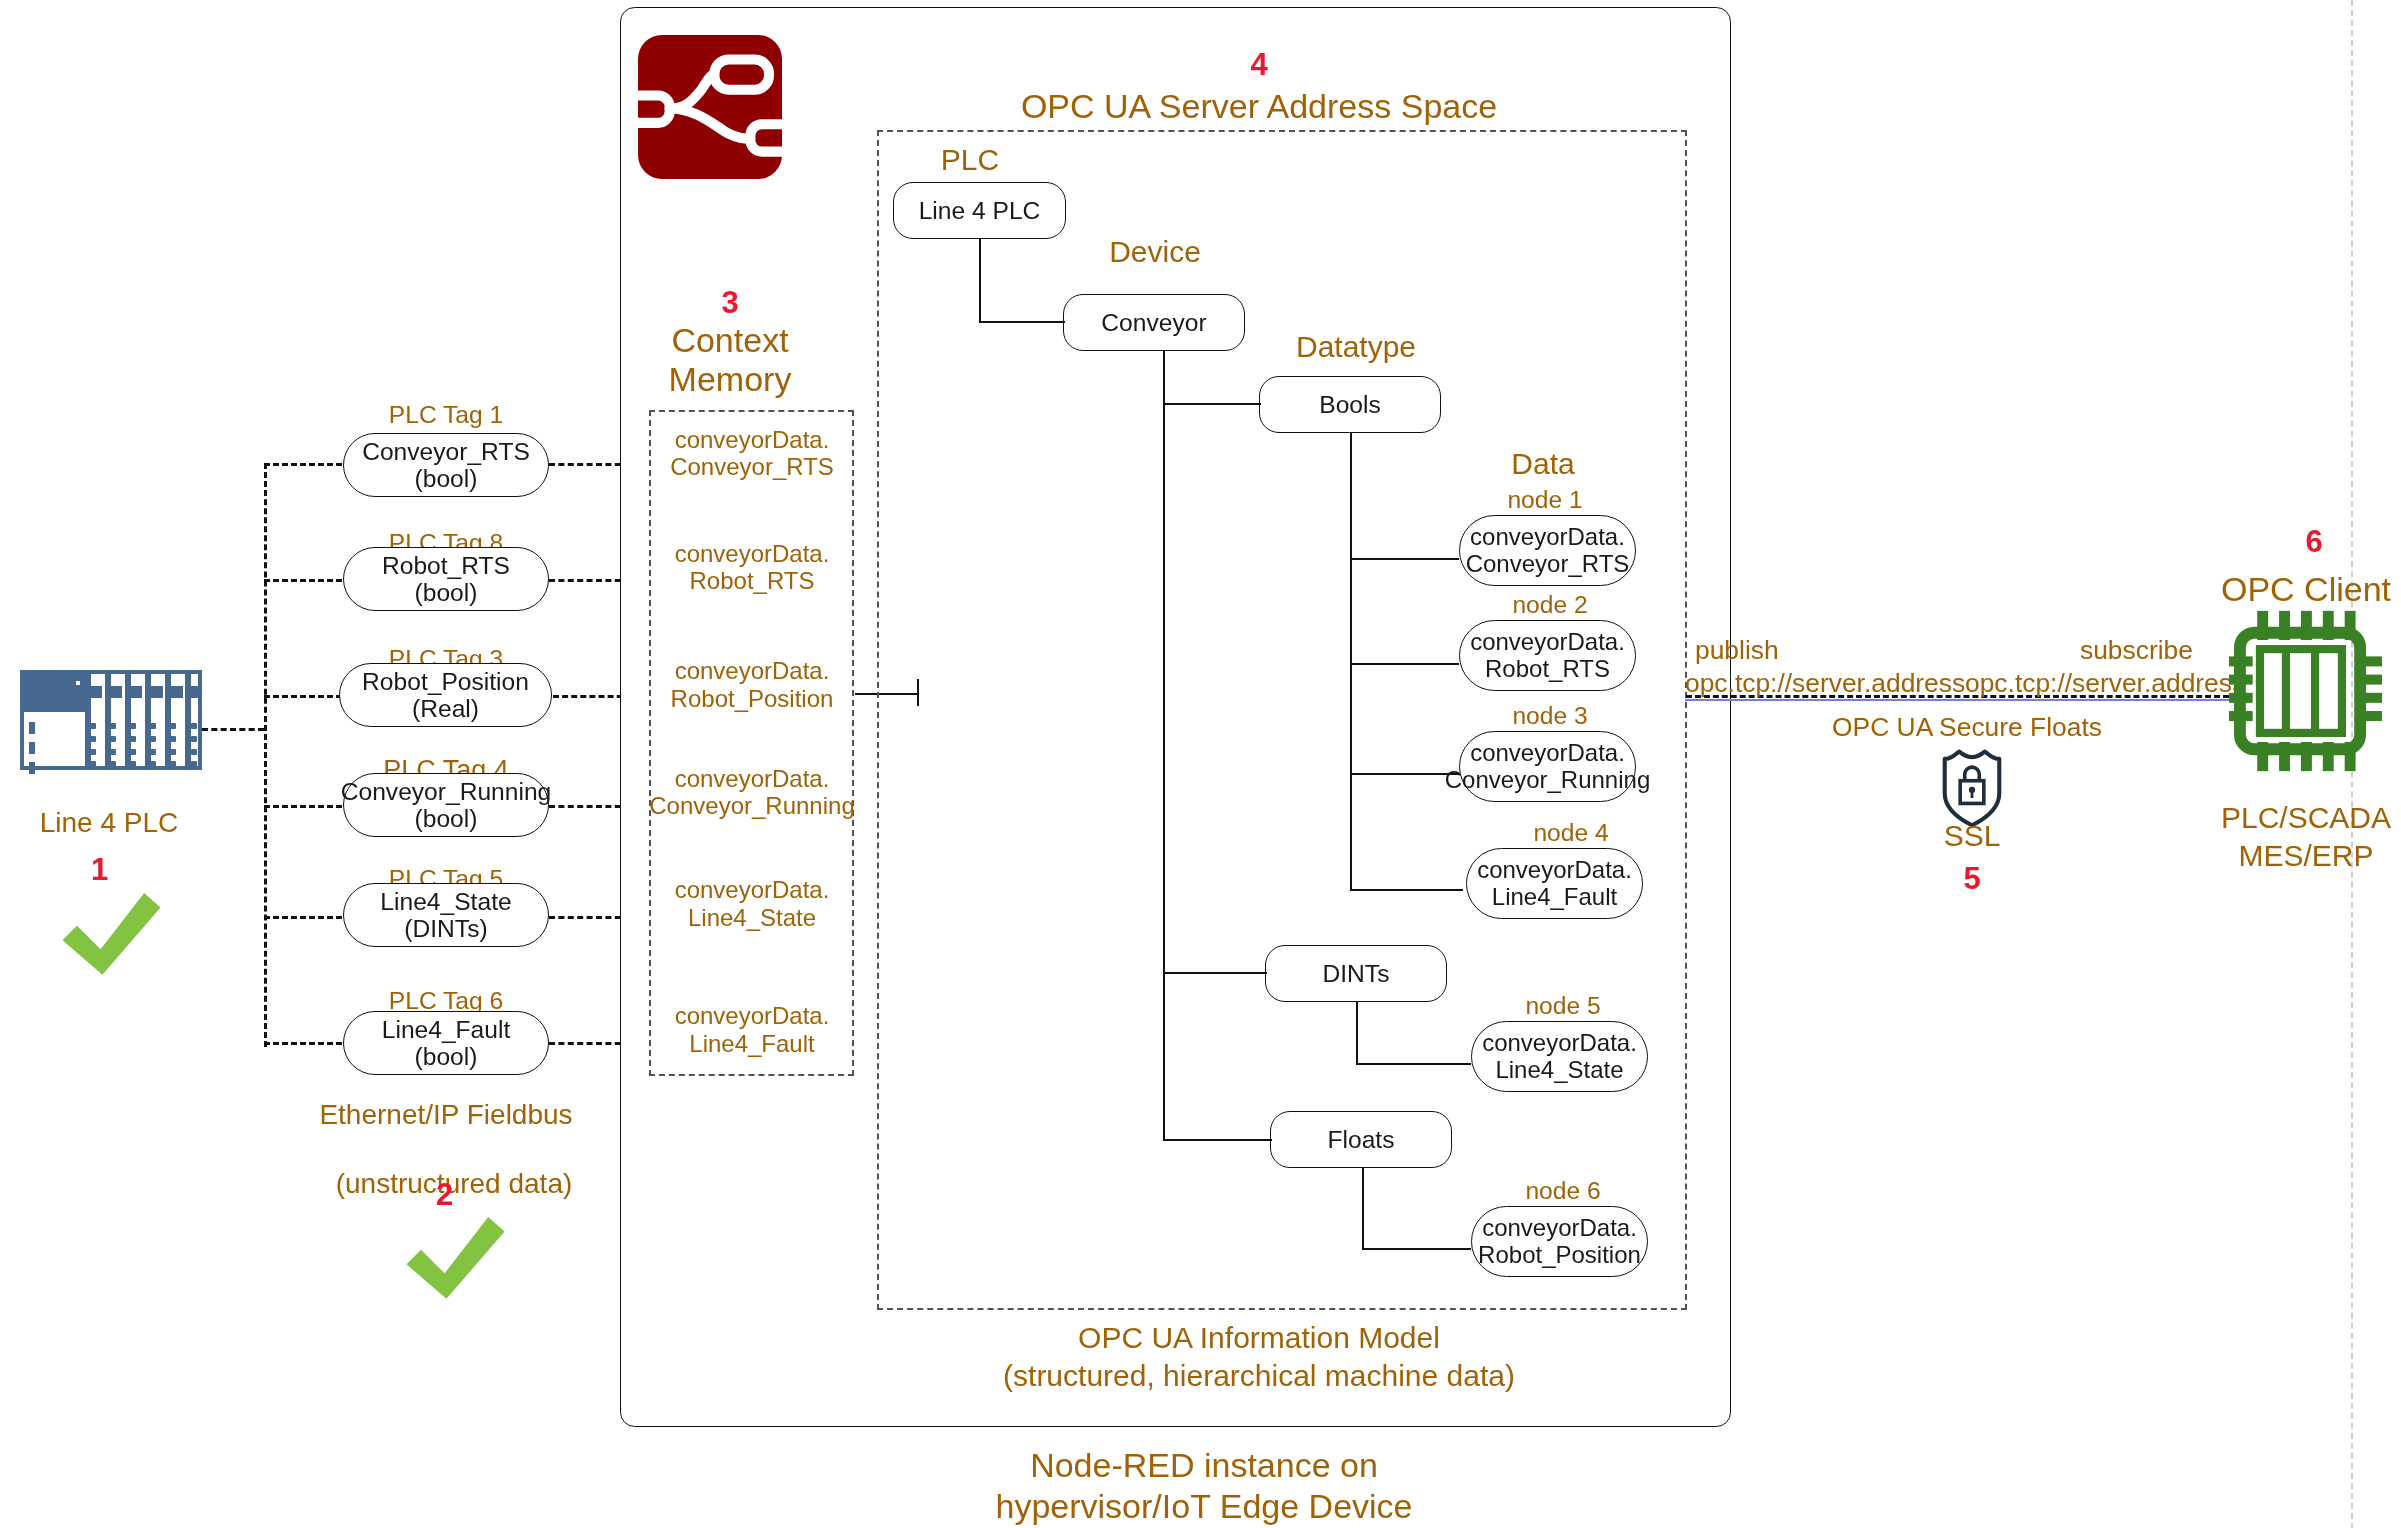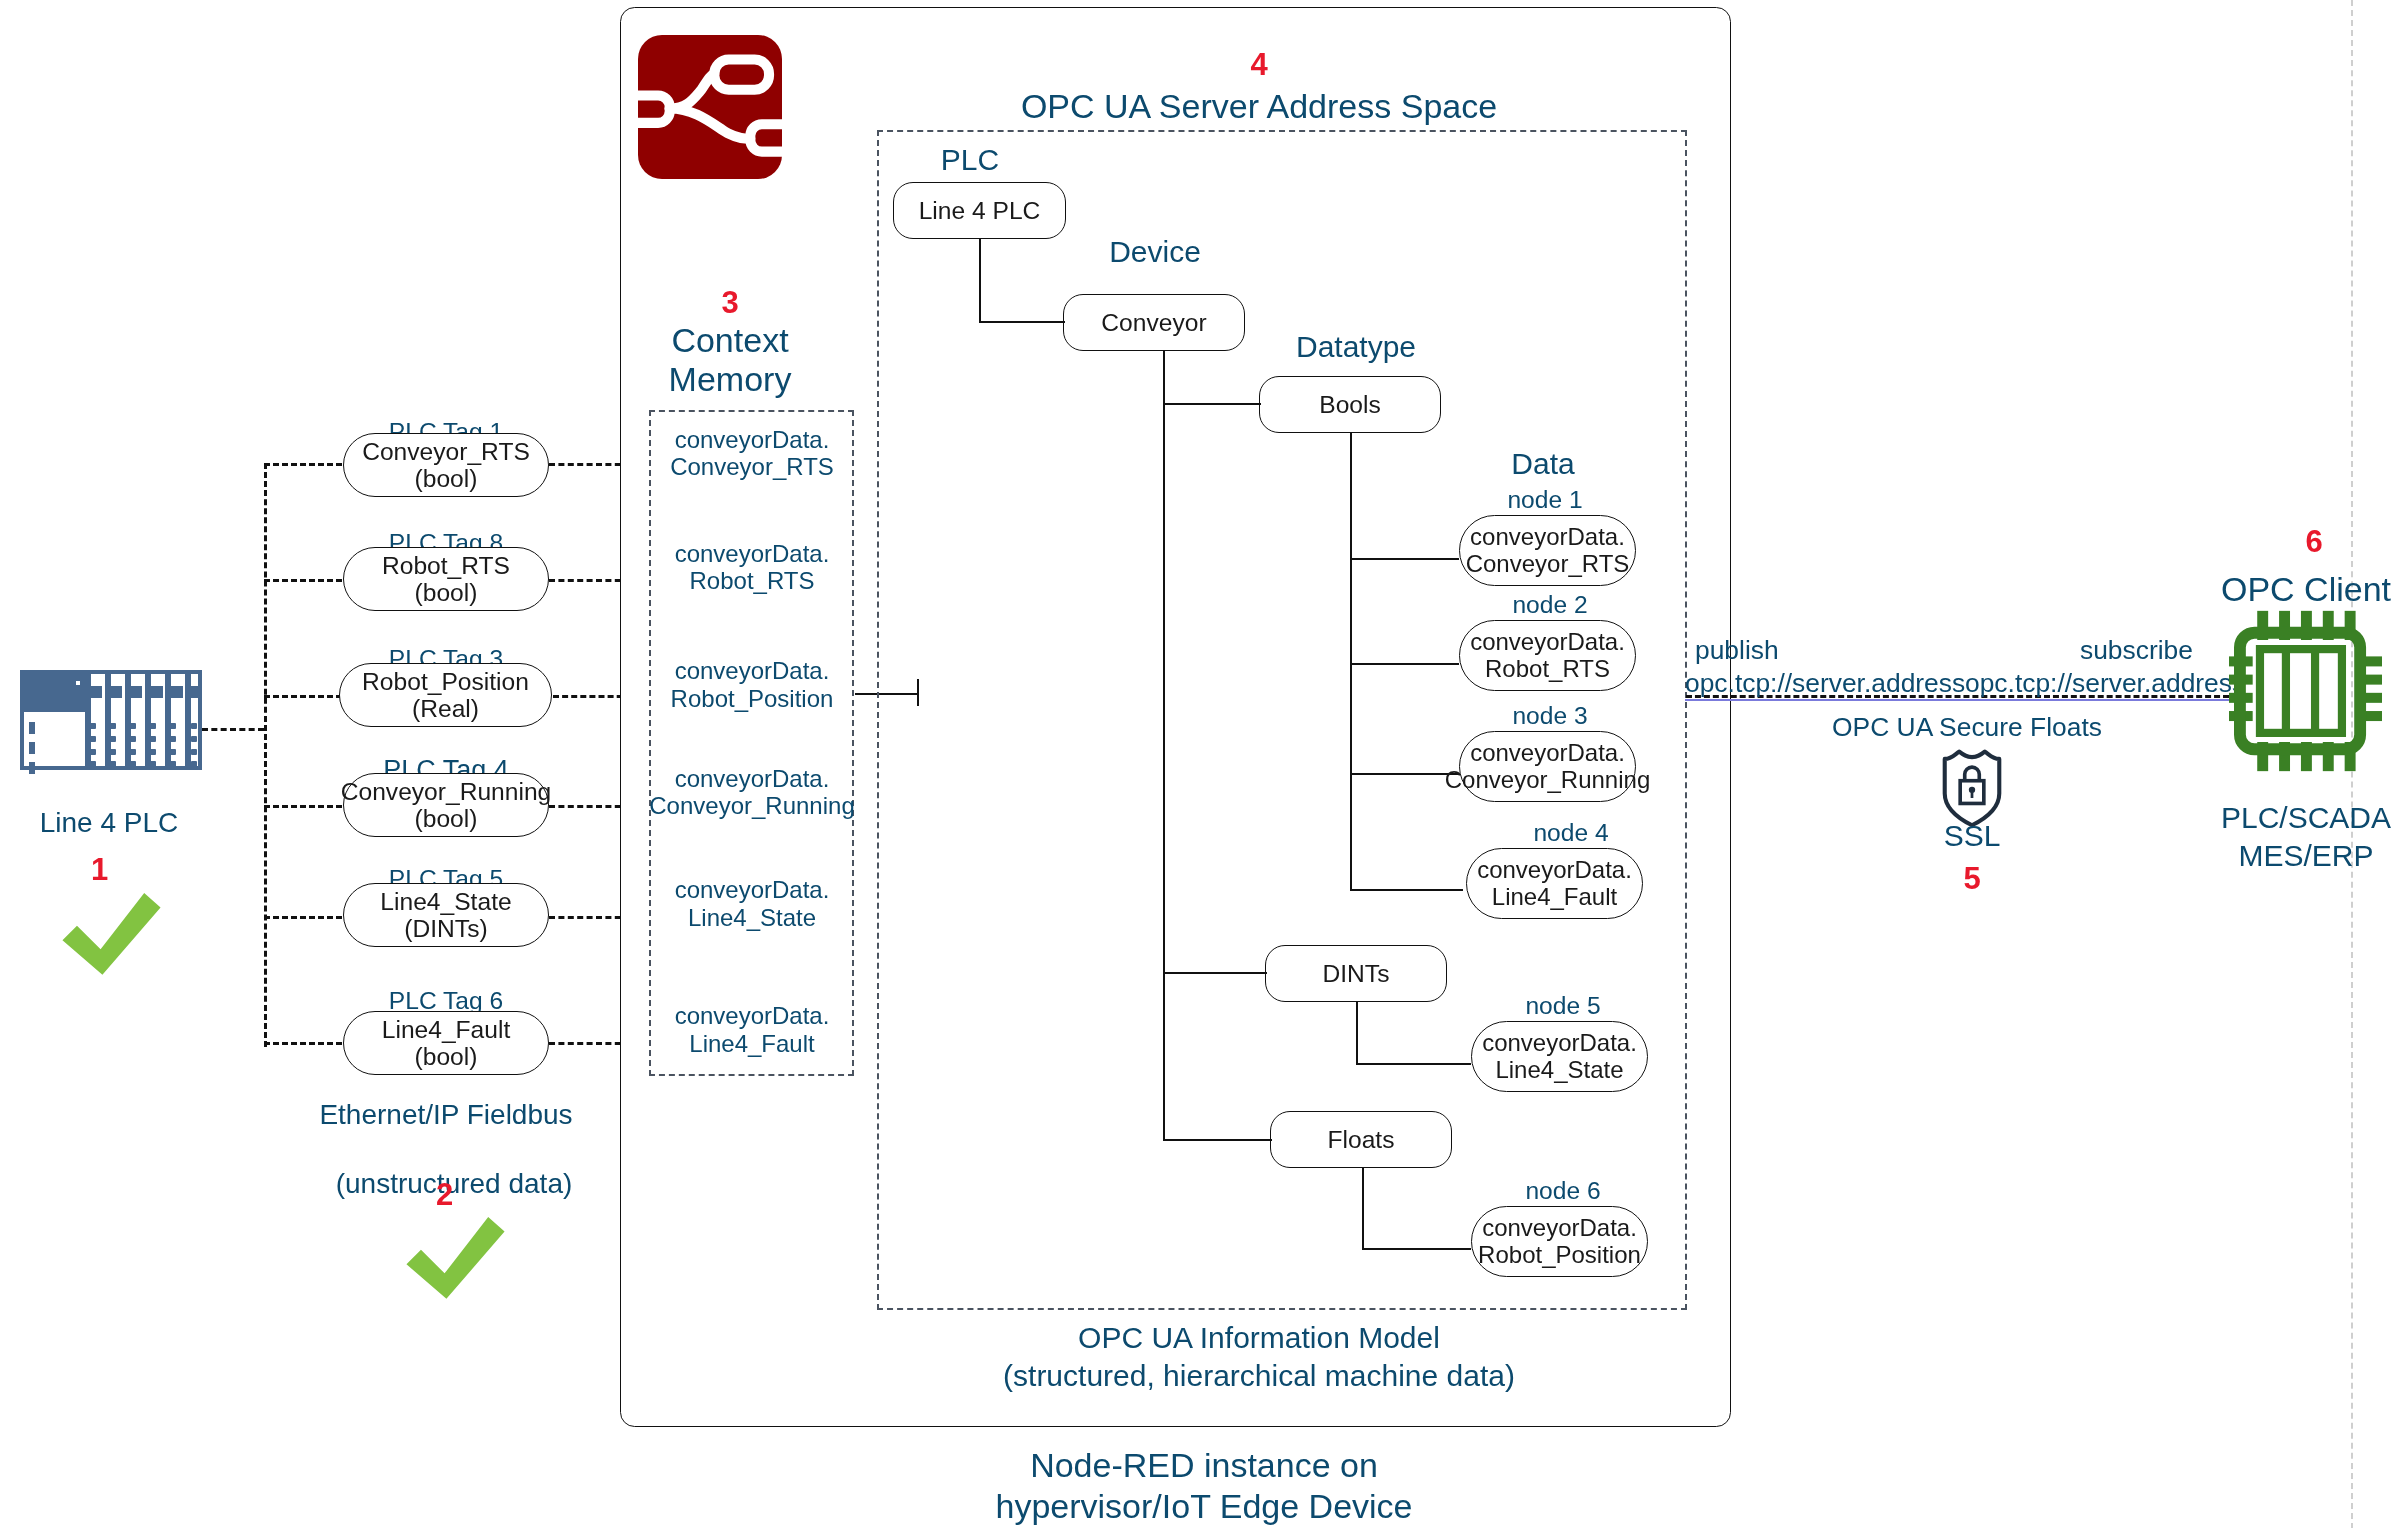--- a/index.html
+++ b/index.html
@@ -1,20 +1,20 @@
 <!DOCTYPE html>
 <html style="font-size:14.6px"><head>
 <meta charset="utf-8">
 <style>
   html,body{margin:0;padding:0;background:#ffffff;}
   body{font-family:"Liberation Sans","DejaVu Sans",sans-serif;color:#1a1a1a;}
   #stage{position:relative;width:2401px;height:1529px;overflow:hidden;background:#fff;}
 
   .abs{position:absolute;}
-  .txt{position:absolute;white-space:pre;line-height:1.12;color:#0c4a6e;}
+  .txt{position:absolute;white-space:pre;line-height:1.12;color:#a16207;}
   .ctr{text-align:center;transform:translateX(-50%);}
 
   
   .pill{
     position:absolute;border:1.8px solid #111;border-radius:911px;background:#fff;
     display:flex;align-items:center;justify-content:center;text-align:center;
     box-sizing:border-box;line-height:1.1;
   }
   .rr{ border-radius:20px; }
   .solidbox{position:absolute;border:1.8px solid #111;border-radius:14.6px;background:#fff;box-sizing:border-box;}
@@ -137,21 +137,21 @@
 
   <div class="txt ctr" style="left:446px;top:1099px;font-size:28px;">Ethernet/IP Fieldbus</div>
   <div class="txt ctr" style="left:446px;top:1168px;font-size:28px;margin-left:8px;">(unstructured data)</div>
   <div class="rednum" style="left:436px;top:1177px;font-size:31px;">2</div>
   <div class="check abs" style="left:401px;top:1204px;">
     <svg width="109" height="96" viewBox="0 0 120 105">
       <path d="M6 66 L22 50 L48 76 L96 14 L114 30 L50 104 Z" fill="#82c341"></path>
     </svg>
   </div>
 
-  <div class="txt ctr" style="left:446px;top:418px;font-size:24.6px;">PLC Tag 1</div>
+  <div class="txt ctr" style="left:446px;top:401px;font-size:24.6px;">PLC Tag 1</div>
   <div class="pill" style="left:343px;top:433px;width:206px;height:64px;">
     <div>
       <div style="font-size:24.6px;">Conveyor_RTS</div>
       <div style="font-size:24.6px;">(bool)</div>
     </div>
   </div>
 
   <div class="txt ctr" style="left:446px;top:529px;font-size:24.6px;">PLC Tag 8</div>
   <div class="pill" style="left:343px;top:547px;width:206px;height:64px;">
     <div>

